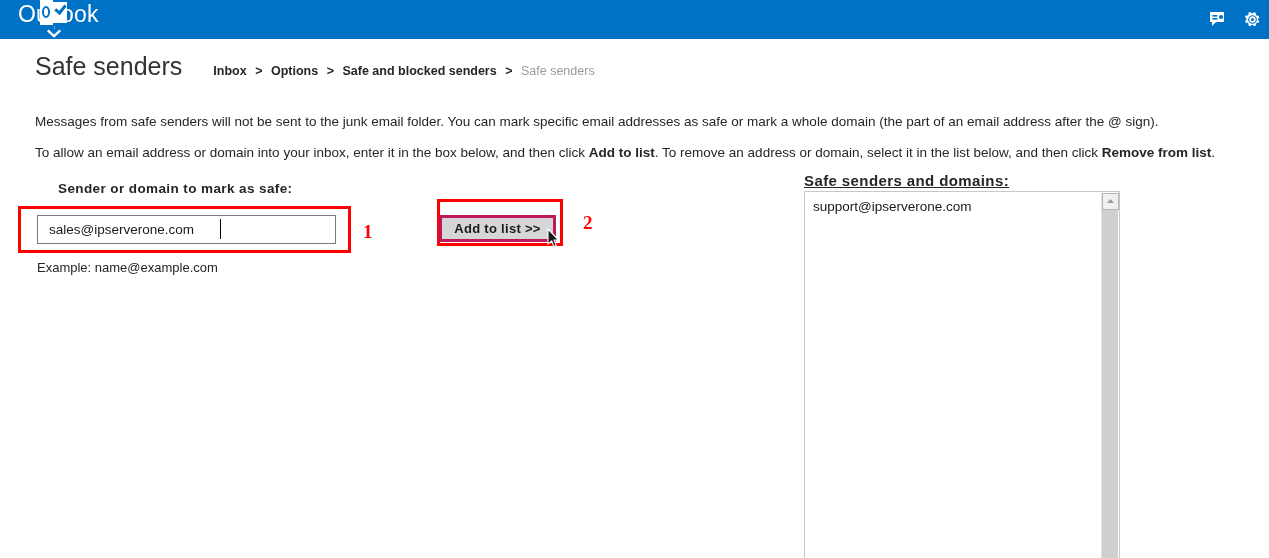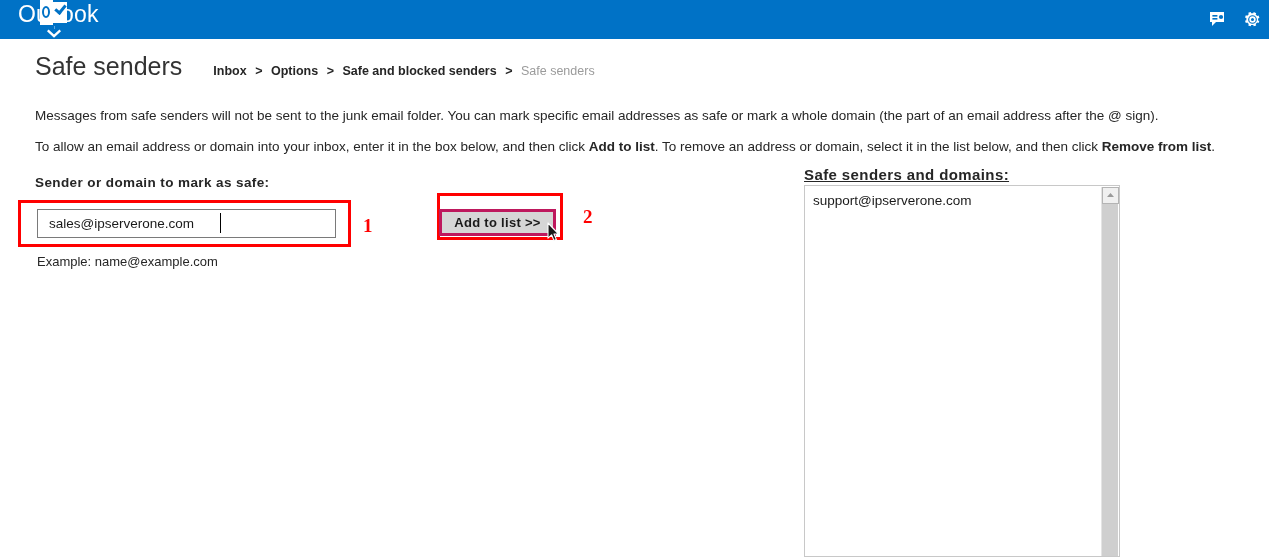--- a/index.html
+++ b/index.html
@@ -142,33 +142,34 @@
 
   
   .content {
     padding: 0 0 0 35px;
     position: relative;
   }
   .para {
     font-size: 13.5px;
     color: #262626;
     line-height: 1;
-    margin-top: 21px;
+    margin-top: 27px;
     white-space: nowrap;
   }
   .para.second { margin-top: 17px; }
   .para b { font-weight: bold; }
 
   .field-label {
     font-size: 13.5px;
     font-weight: bold;
     color: #262626;
     letter-spacing: 0.4px;
     margin-top: 23px;
     line-height: 1;
+    margin-left: 23px;
   }
 
   
   .cols {
     position: relative;
     height: 300px;
   }
 
   
   .red-box {

